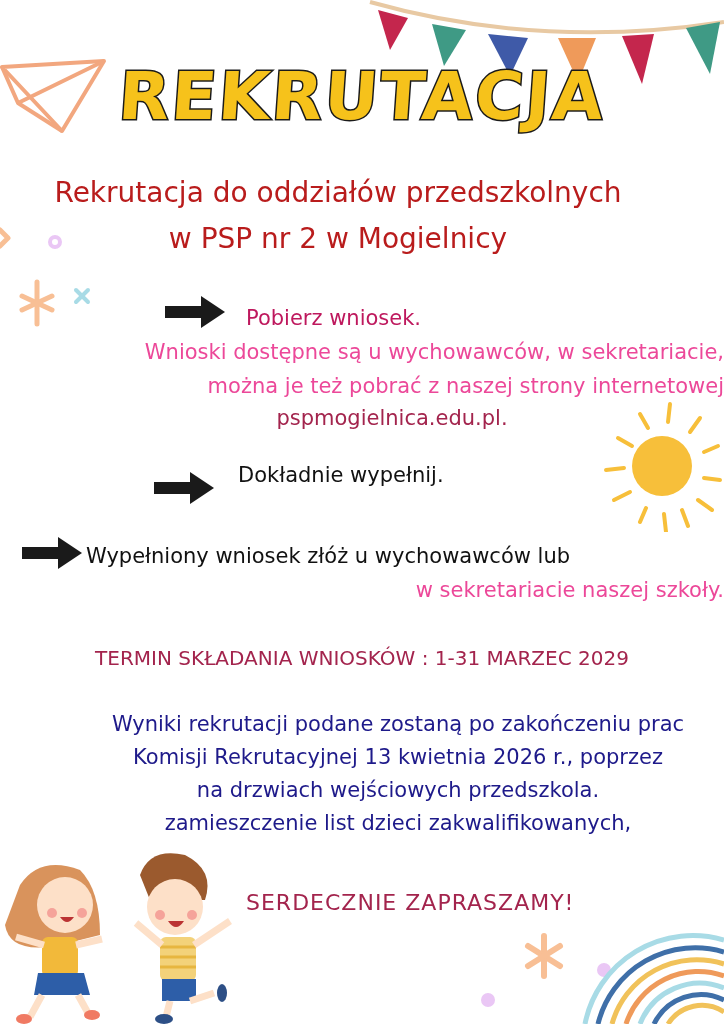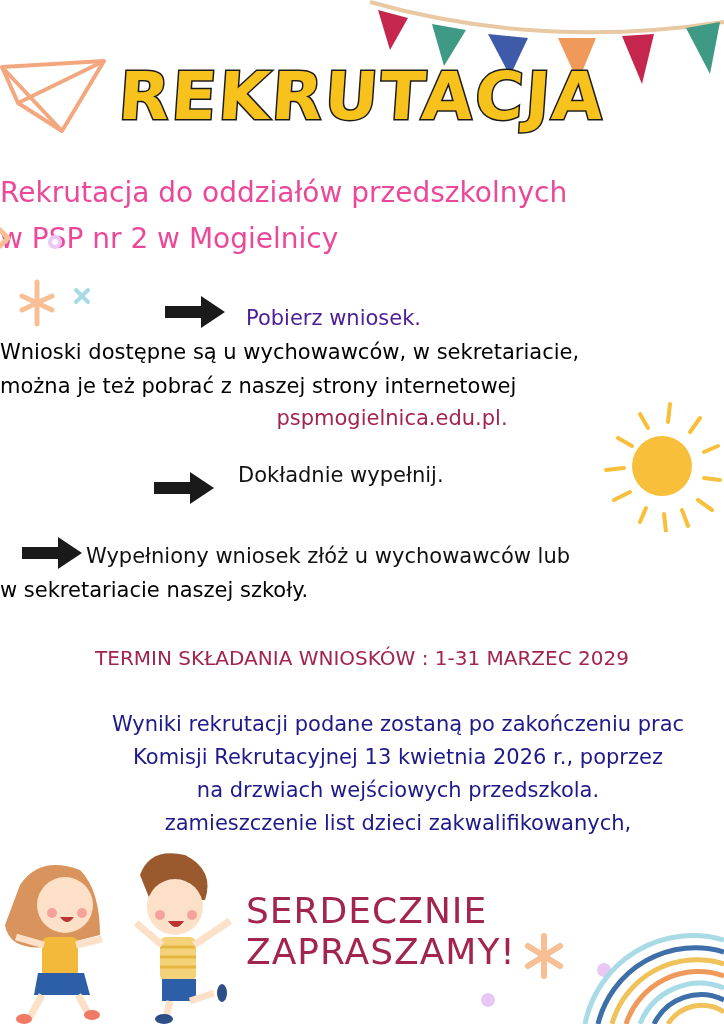--- a/index.html
+++ b/index.html
@@ -5,27 +5,27 @@
   html, body { margin:0; padding:0; }
   body { width:724px; height:1024px; background:#ffffff; position:relative; overflow:hidden;
          font-family:"DejaVu Sans", sans-serif; }
   .abs { position:absolute; }
   .title {
     position:absolute; left:0; width:724px; top:58px; text-align:center;
     font-family:"DejaVu Sans", sans-serif; font-weight:bold; font-size:66px; letter-spacing:2px;
     color:#f6c21b; -webkit-text-stroke:3px #1a1a1a; paint-order:stroke fill;
     transform:skewX(-4deg);
   }
-  .subtitle { position:absolute; left:0; width:676px; top:170px; 
-    color:#ec4899; font-size:28px; line-height:46px; }
-  .line-black { position:absolute; left:0; width:724px; text-align:left; color:#000000; font-size:21px; }
+  .subtitle { position:absolute; left:0; width:676px; top:170px; text-align:center;
+    color:#b91c1c; font-size:28px; line-height:46px; }
+  .line-black { position:absolute; left:0; width:724px; text-align:right; color:#ec4899; font-size:21px; }
   .link { position:absolute; left:0; width:724px; text-align:center; color:#a3244d; font-size:21px;margin-left:30px; }
   .deadline { position:absolute; left:0; width:724px; top:646px; text-align:center; color:#a3244d; font-size:20px; }
   .results { position:absolute; left:0; width:724px; top:708px; text-align:center; color:#1e1a8a; font-size:21px; line-height:33px;padding-left:36px; }
-  .invite { position:absolute; left:246px; top:890px; color:#a3244d; font-size:36px; letter-spacing:1px; }
+  .invite { position:absolute; left:246px; top:890px; color:#a3244d; font-size:22px; letter-spacing:1px; }
 </style>
 </head>
 <body>
 
 <svg class="abs" style="left:360px;top:0" width="364" height="90" viewBox="0 0 364 90">
   <path d="M10 2 Q180 50 364 22" stroke="#e8c9a3" stroke-width="4" fill="none"></path>
   <polygon points="18,10 48,18 30,50" fill="#c4264d"></polygon>
   <polygon points="72,24 106,30 84,66" fill="#3f9a85"></polygon>
   <polygon points="128,34 168,38 150,76" fill="#3f5aa8"></polygon>
   <polygon points="198,38 236,38 218,82" fill="#ef9a5a"></polygon>
@@ -58,21 +58,21 @@
   </g>
   <g stroke="#a8dbe6" stroke-width="4" stroke-linecap="round">
     <line x1="76" y1="70" x2="88" y2="82"></line>
       <line x1="88" y1="70" x2="76" y2="82"></line>
   </g>
 </svg>
 
 <svg class="abs" style="left:163px;top:294px" width="64" height="36" viewBox="0 0 64 36">
   <path d="M2 12 L38 12 L38 2 L62 18 L38 34 L38 24 L2 24 Z" fill="#1a1a1a"></path>
 </svg>
-<div class="abs" style="left:246px;top:306px;font-size:21px;color:#4c1d95;">Pobierz wniosek.</div>
+<div class="abs" style="left:246px;top:306px;font-size:21px;color:#be185d;">Pobierz wniosek.</div>
 <div class="line-black" style="top:340px">Wnioski dostępne są u wychowawców, w sekretariacie,</div>
 <div class="line-black" style="top:374px">można je też pobrać z naszej strony internetowej</div>
 <div class="link" style="top:406px">pspmogielnica.edu.pl.</div>
 
 <svg class="abs" style="left:600px;top:398px" width="124" height="134" viewBox="0 0 124 134">
   <circle cx="62" cy="68" r="30" fill="#f7bf3a"></circle>
   <g stroke="#f7bf3a" stroke-width="4" stroke-linecap="round">
     <line x1="70" y1="6" x2="68" y2="24"></line>
       <line x1="100" y1="20" x2="90" y2="34"></line>
     <line x1="118" y1="48" x2="104" y2="54"></line>

